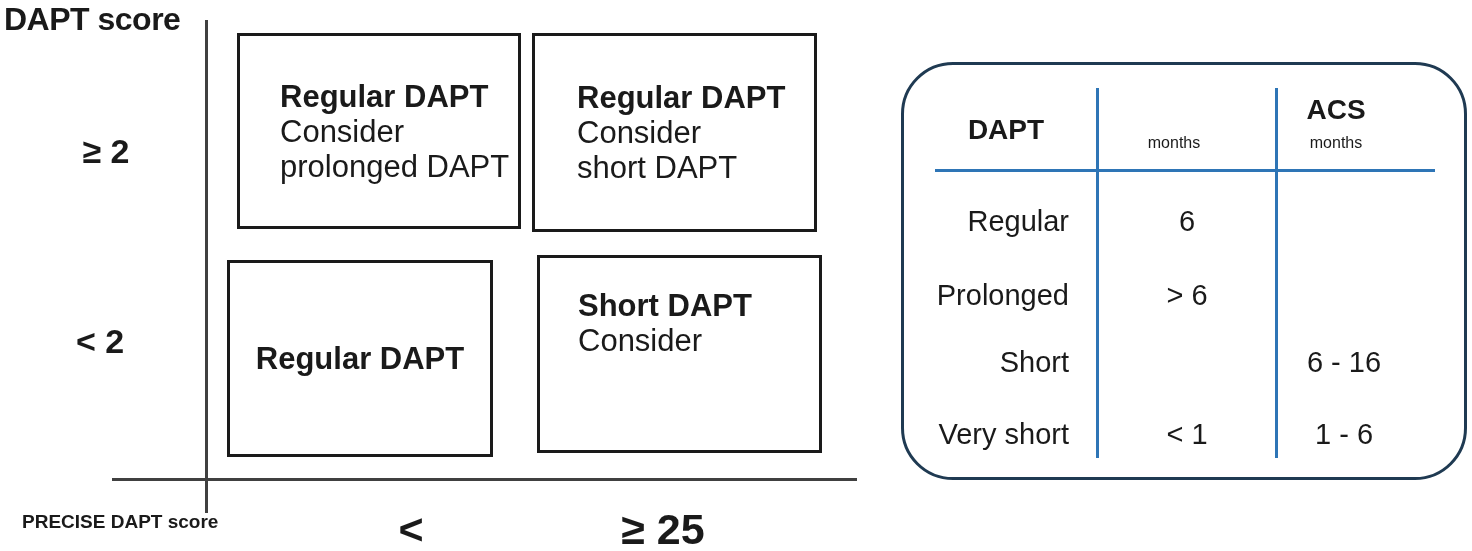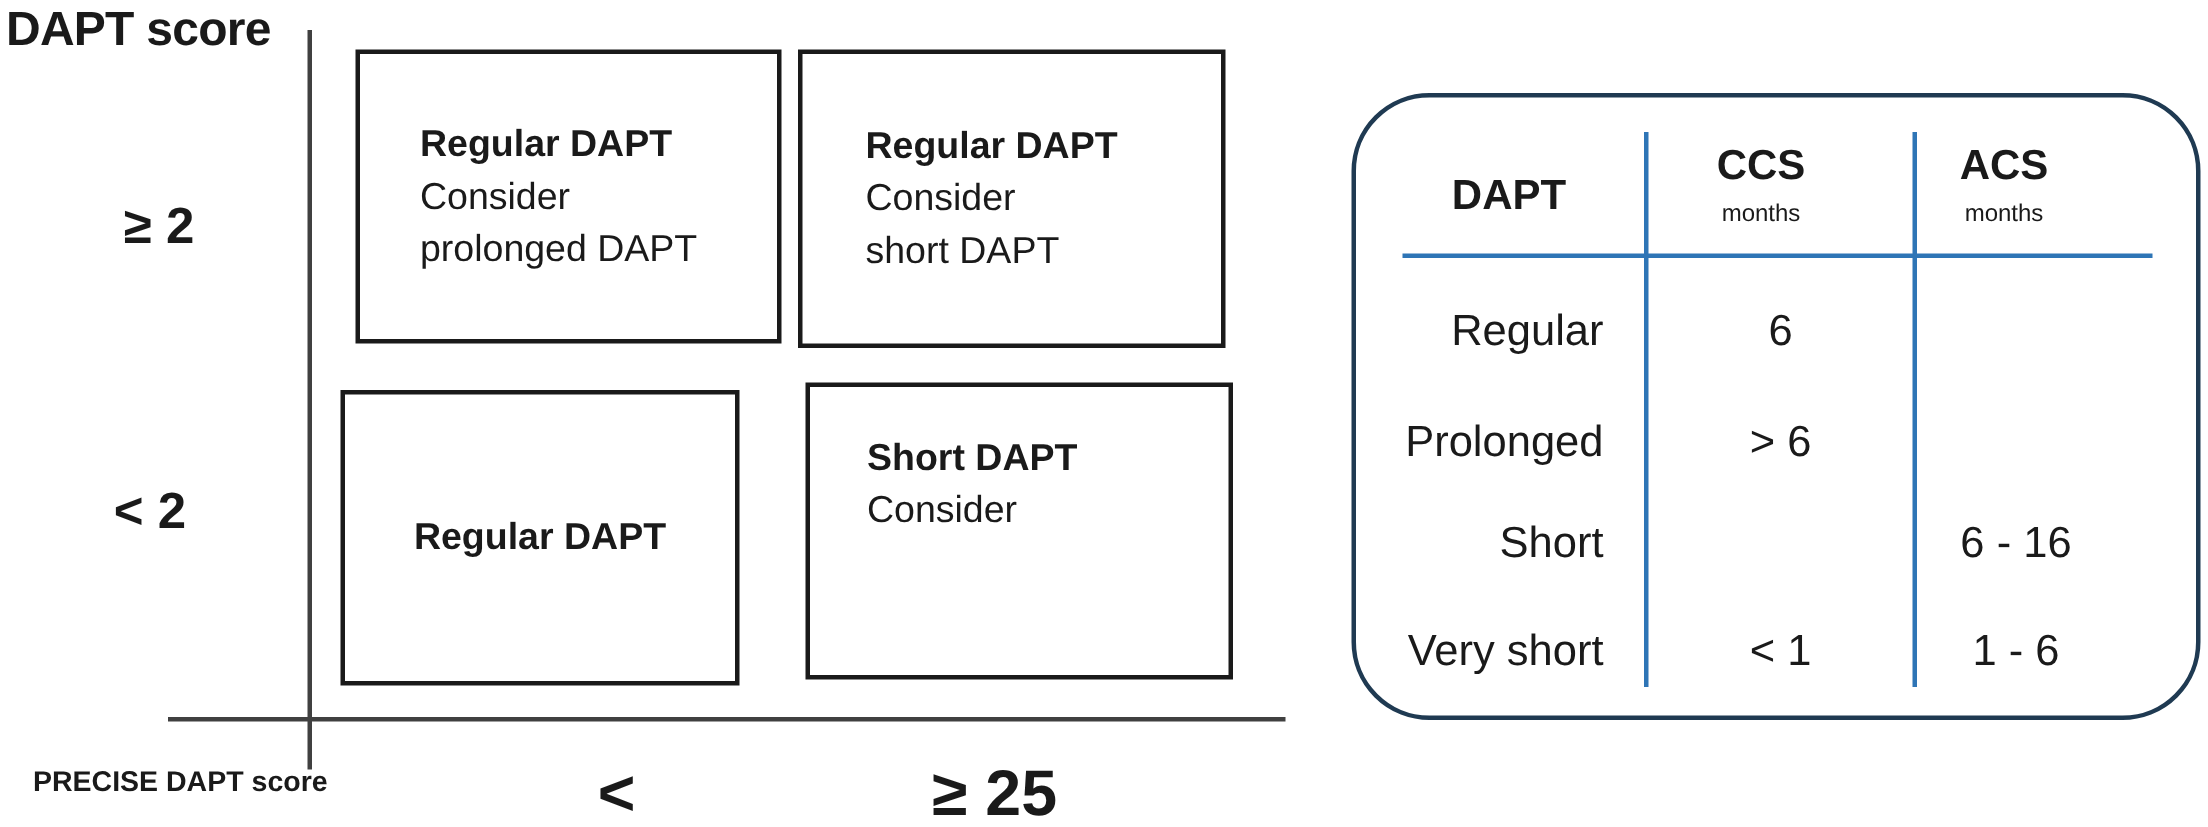--- a/index.html
+++ b/index.html
@@ -39,21 +39,21 @@
   .x-label{width:84px;text-align:center;font-size:43px;font-weight:bold;}
   .x-label-low{left:369px;top:505px;}
   .x-label-high{left:621px;top:505px;}
   .x-axis-title{left:22px;top:511px;font-size:19px;font-weight:bold;}
 
   .qbox{
     border:3px solid var(--box-border);
     background:var(--background);
     display:flex;flex-direction:column;
     justify-content:center;align-items:flex-start;
-    font-size:25px;line-height:35px;
+    font-size:31px;line-height:35px;
   }
   .qbox .qtitle{font-weight:bold;}
   .q-tl{left:237px;top:33px;width:284px;height:196px;padding-left:40px;}
   .q-tr{left:532px;top:33px;width:285px;height:199px;padding-left:42px;}
   .q-bl{left:227px;top:260px;width:266px;height:197px;align-items:center;padding-left:0;}
   .q-br{left:537px;top:255px;width:285px;height:198px;padding-left:38px;justify-content:flex-start;padding-top:30px;}
 
   
   .dtable{
     left:901px;top:62px;width:566px;height:418px;
@@ -121,21 +121,20 @@
   <div class="abs x-axis-title">PRECISE DAPT score</div>
   <div class="abs x-label x-label-low">&lt; 25</div>
   <div class="abs x-label x-label-high">≥ 25</div>
 
   <div class="abs dtable">
     <div class="vline vline1"></div>
     <div class="vline vline2"></div>
     <div class="hline"></div>
 
     <div class="cell hdr ctr hdr-dapt">DAPT</div>
-    <div class="cell hdr ctr hdr-ccs">CCS</div>
     <div class="cell sub ctr hdr-ccs-sub">months</div>
     <div class="cell hdr ctr hdr-acs">ACS</div>
     <div class="cell sub ctr hdr-acs-sub">months</div>
 
     <div class="cell rlabel rowy0">Regular</div>
     <div class="cell ctr c2 rowy0">6</div>
 
     <div class="cell rlabel rowy1">Prolonged</div>
     <div class="cell ctr c2 rowy1">&gt; 6</div>
 

